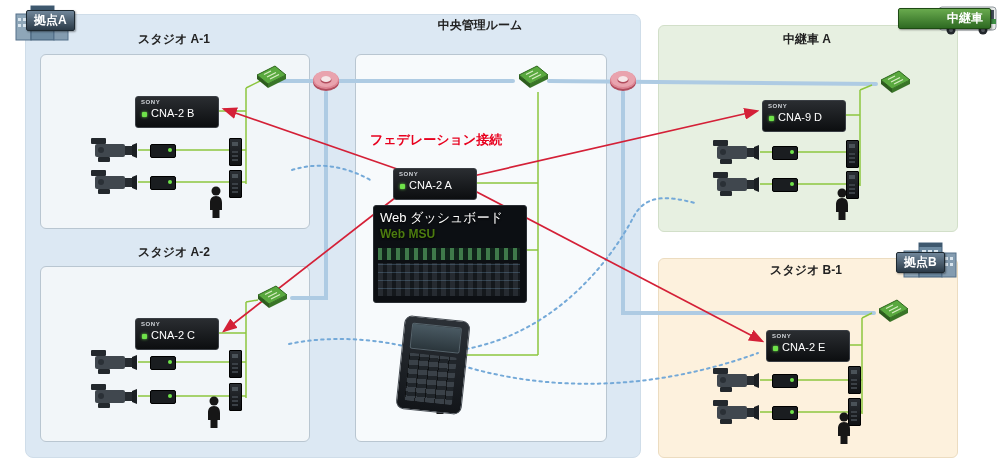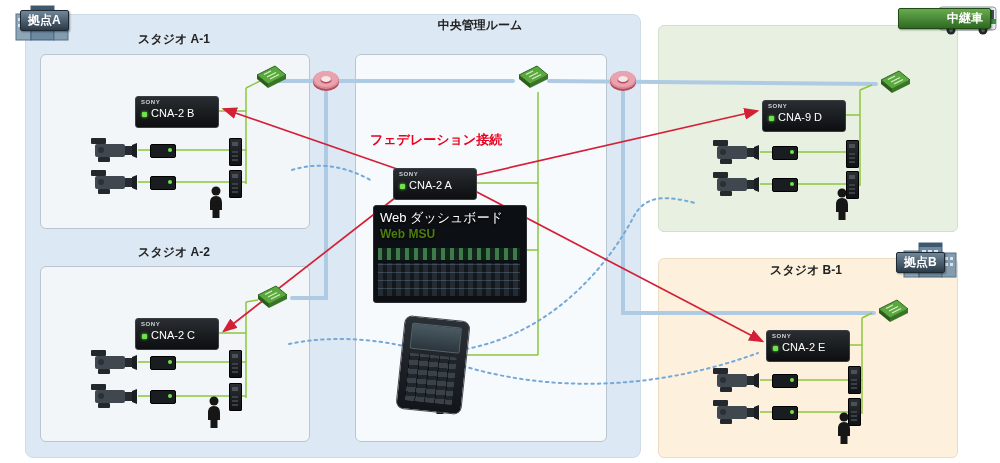--- a/index.html
+++ b/index.html
@@ -110,20 +110,21 @@
       <path marker-end="url(#arr)" d="M400,170 L224,109"></path>
       <path marker-end="url(#arr)" d="M400,194 L224,331"></path>
       <path marker-end="url(#arr)" d="M473,176 L757,111"></path>
       <path marker-end="url(#arr)" d="M473,190 L762,341"></path>
     </g>
   </svg>
 
   <div class="section-title" style="left:40px;top:31px;width:268px;">スタジオ A-1</div>
   <div class="section-title" style="left:40px;top:244px;width:268px;">スタジオ A-2</div>
   <div class="section-title" style="left:355px;top:17px;width:250px;">中央管理ルーム</div>
+  <div class="section-title" style="left:658px;top:31px;width:298px;">中継車 A</div>
   <div class="section-title" style="left:658px;top:262px;width:296px;">スタジオ B-1</div>
   <div id="fed-label">フェデレーション接続</div>
 
   <svg class="icon" style="left:253px;top:64px" width="36" height="30" viewBox="0 0 36 30">
     <polygon points="4,11 22,2 33,11 15,20" fill="#5aa93f" stroke="#2c661b"></polygon>
     <polygon points="15,20 33,11 33,15 15,24" fill="#397527"></polygon>
     <polygon points="4,11 15,20 15,24 4,15" fill="#2c5c1d"></polygon>
     <path d="M11,10.5 L18,7 M14,13 L23,8.5 M17,15 L26,10.5" stroke="#d7ecc3" stroke-width="1.2" fill="none"></path>
   </svg>
   <svg class="icon" style="left:254px;top:284px" width="36" height="30" viewBox="0 0 36 30">
@@ -326,21 +327,21 @@
         <rect x="4" y="17" width="3" height="3"></rect>
         <rect x="9" y="17" width="3" height="3"></rect>
         <rect x="4" y="23" width="3" height="3"></rect>
         <rect x="9" y="23" width="3" height="3"></rect>
         <rect x="43" y="19" width="3" height="3"></rect>
         <rect x="48" y="19" width="3" height="3"></rect>
         <rect x="43" y="25" width="3" height="3"></rect>
         <rect x="48" y="25" width="3" height="3"></rect>
       </g>
   </svg>
-  <div class="banner" style="left:20px;top:10px">拠点A</div>
+  <div class="banner" style="left:26px;top:10px">拠点A</div>
 
   <svg class="icon" style="left:938px;top:2px" width="60" height="36" viewBox="0 0 60 36">
     <rect x="1" y="5" width="57" height="23" rx="3" fill="#e9eceb" stroke="#8f979c"></rect>
     <rect x="4" y="8" width="44" height="7" fill="#46525c"></rect>
     <rect x="50" y="8" width="6" height="9" fill="#46525c"></rect>
     <rect x="1" y="17" width="57" height="5" fill="#3f8f46"></rect>
     <circle cx="13" cy="28" r="4.5" fill="#23282c"></circle>
       <circle cx="13" cy="28" r="2" fill="#5b6167"></circle>
     <circle cx="45" cy="28" r="4.5" fill="#23282c"></circle>
       <circle cx="45" cy="28" r="2" fill="#5b6167"></circle>

